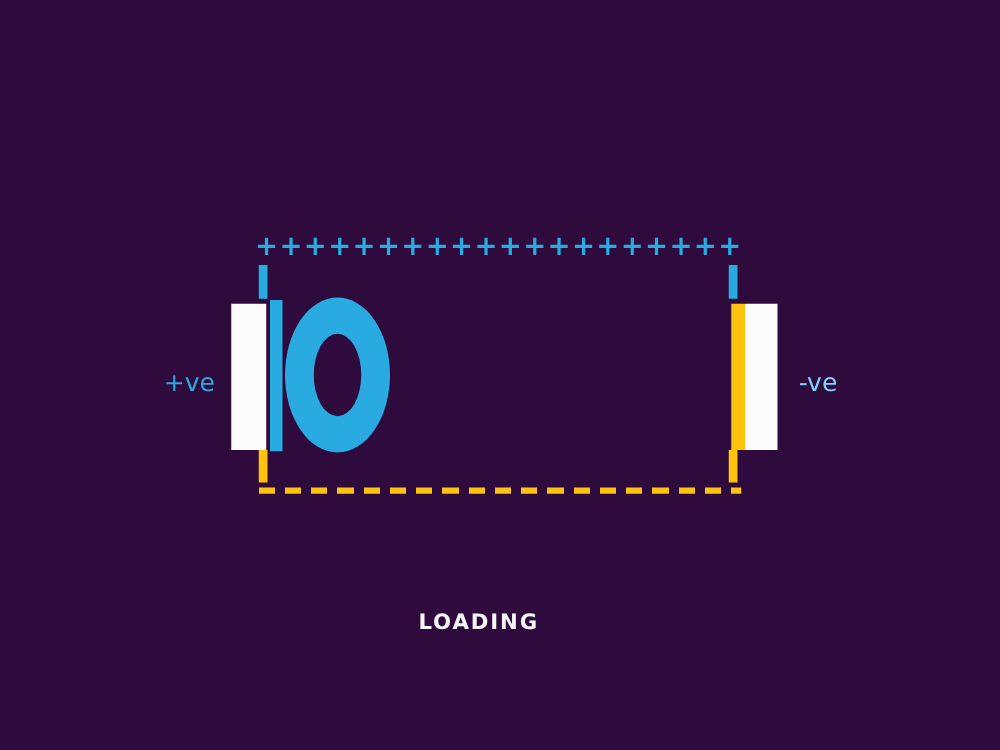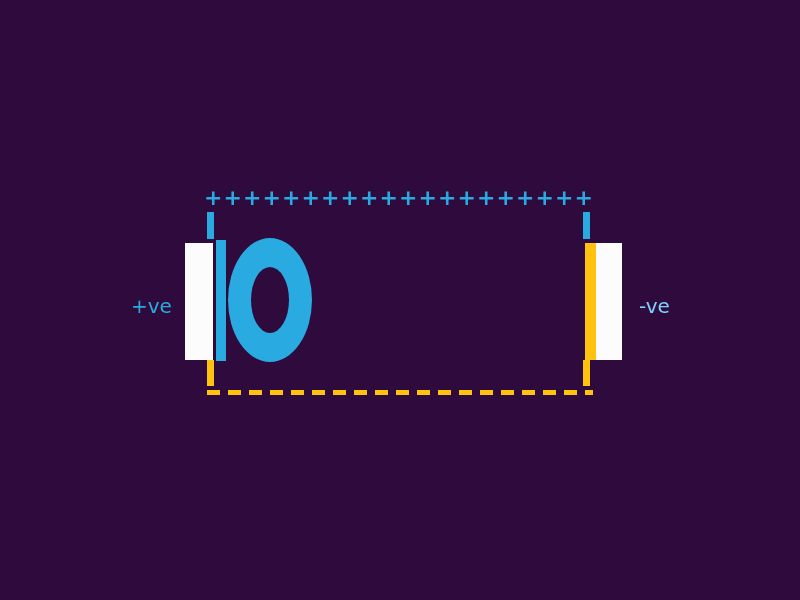--- a/index.html
+++ b/index.html
@@ -131,14 +131,15 @@
   </div>
 
   <div class="stripe-neg"></div>
   <div class="electrode electrode-neg"></div>
 
   <div class="dashed-wire"></div>
 
   <div class="terminal-label label-pos">+ve</div>
   <div class="terminal-label label-neg">-ve</div>
 
+  <div class="loading-text">LOADING</div>
 
 </div>
 
 </body></html>

